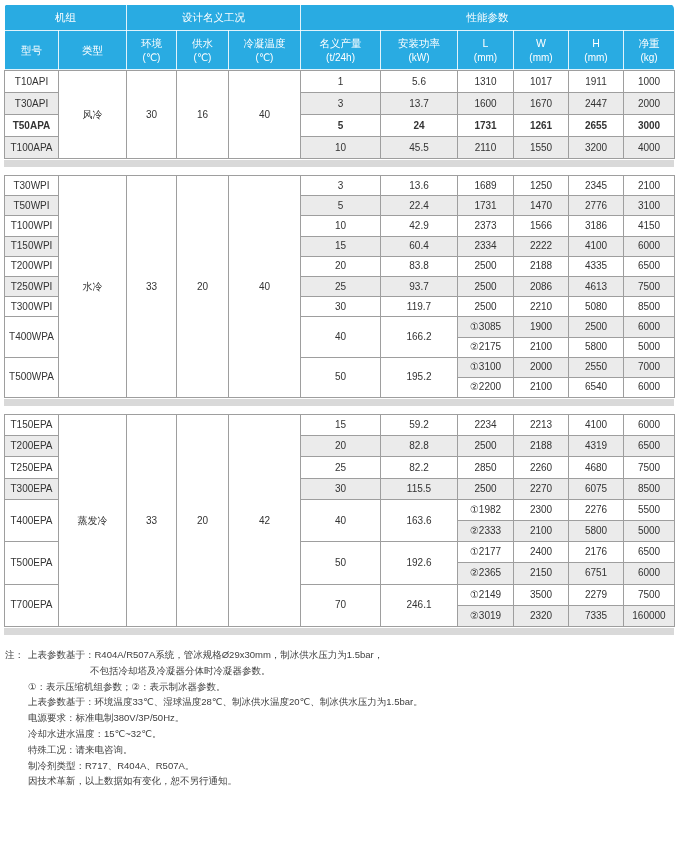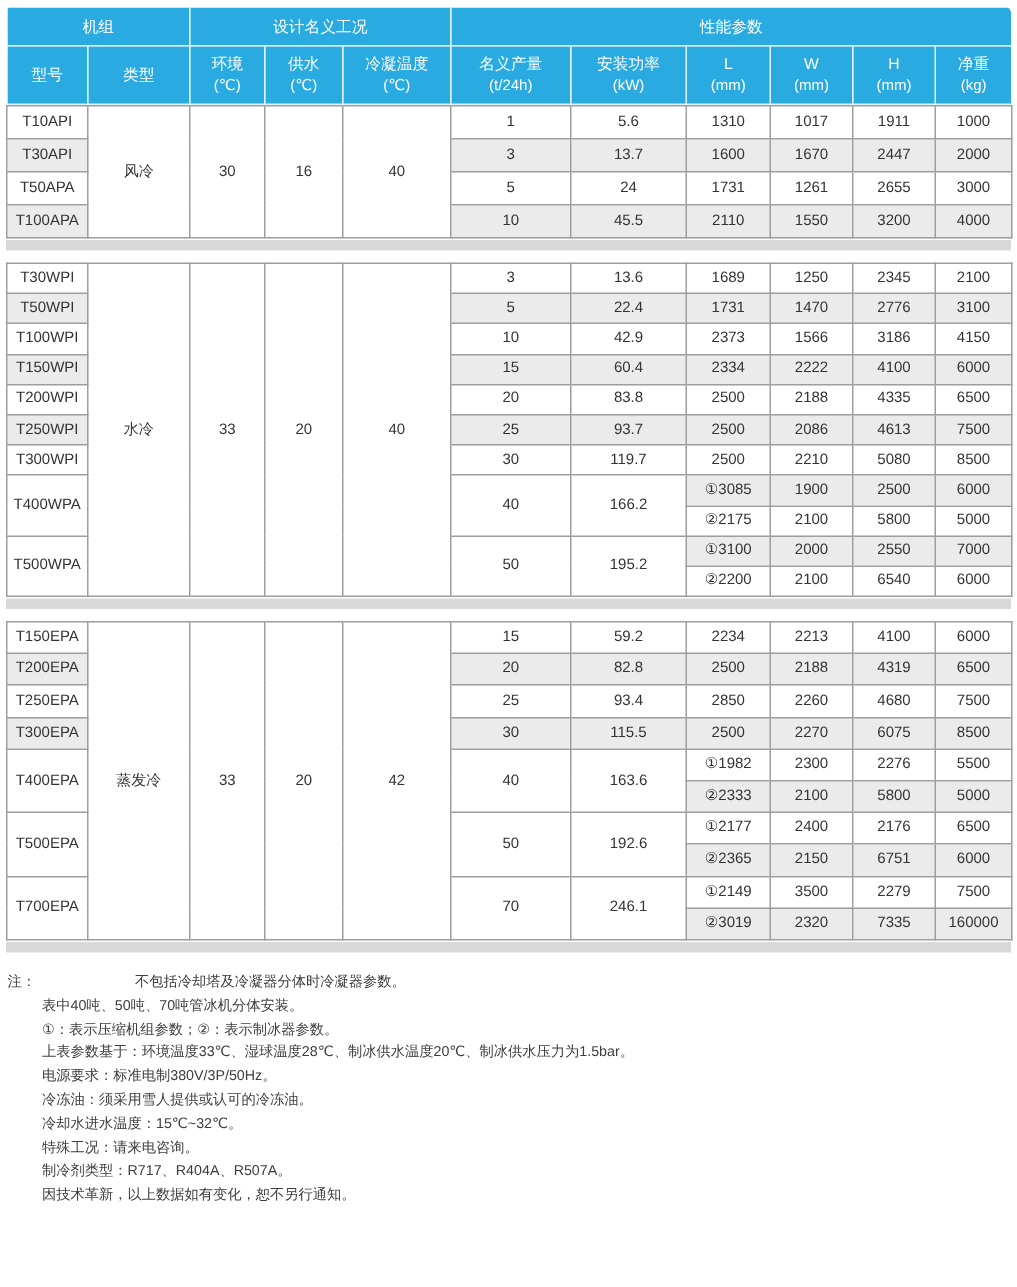--- a/index.html
+++ b/index.html
@@ -147,21 +147,21 @@
           </tr>
           <tr class="alt" style="height: 22px;">
             <td>T30API</td>
             <td>3</td>
             <td>13.7</td>
             <td>1600</td>
             <td>1670</td>
             <td>2447</td>
             <td>2000</td>
           </tr>
-          <tr style="height: 22px;">
+          <tr style="height: 22px; font-weight: bold;">
             <td>T50APA</td>
             <td>5</td>
             <td>24</td>
             <td>1731</td>
             <td>1261</td>
             <td>2655</td>
             <td>3000</td>
           </tr>
           <tr class="alt" style="height: 22px;">
             <td>T100APA</td>
@@ -325,21 +325,21 @@
             <td>20</td>
             <td>82.8</td>
             <td>2500</td>
             <td>2188</td>
             <td>4319</td>
             <td>6500</td>
           </tr>
           <tr style="height: 21.2px;">
             <td>T250EPA</td>
             <td>25</td>
-            <td>93.4</td>
+            <td>82.2</td>
             <td>2850</td>
             <td>2260</td>
             <td>4680</td>
             <td>7500</td>
           </tr>
           <tr class="alt" style="height: 21.2px;">
             <td>T300EPA</td>
             <td>30</td>
             <td>115.5</td>
             <td>2500</td>
@@ -393,26 +393,25 @@
             <td>160000</td>
           </tr>
         </tbody>
       </table>
       <div class="band"></div>
     </div>
 
   <div class="notes">
     <span class="notes-prefix">注：</span>
     <div id="note-lines">
+        <div class="note-line indent-1">上表参数基于：R404A/R507A系统，管冰规格Ø29x30mm，制冰供水压力为1.5bar，</div>
         <div class="note-line indent-2">不包括冷却塔及冷凝器分体时冷凝器参数。</div>
-        <div class="note-line indent-1">表中40吨、50吨、70吨管冰机分体安装。</div>
         <div class="note-line indent-1">①：表示压缩机组参数；②：表示制冰器参数。</div>
         <div class="note-line indent-1">上表参数基于：环境温度33℃、湿球温度28℃、制冰供水温度20℃、制冰供水压力为1.5bar。</div>
         <div class="note-line indent-1">电源要求：标准电制380V/3P/50Hz。</div>
-        <div class="note-line indent-1">冷冻油：须采用雪人提供或认可的冷冻油。</div>
         <div class="note-line indent-1">冷却水进水温度：15℃~32℃。</div>
         <div class="note-line indent-1">特殊工况：请来电咨询。</div>
         <div class="note-line indent-1">制冷剂类型：R717、R404A、R507A。</div>
         <div class="note-line indent-1">因技术革新，以上数据如有变化，恕不另行通知。</div>
       </div>
   </div>
 
 </div>
 
 </body></html>

